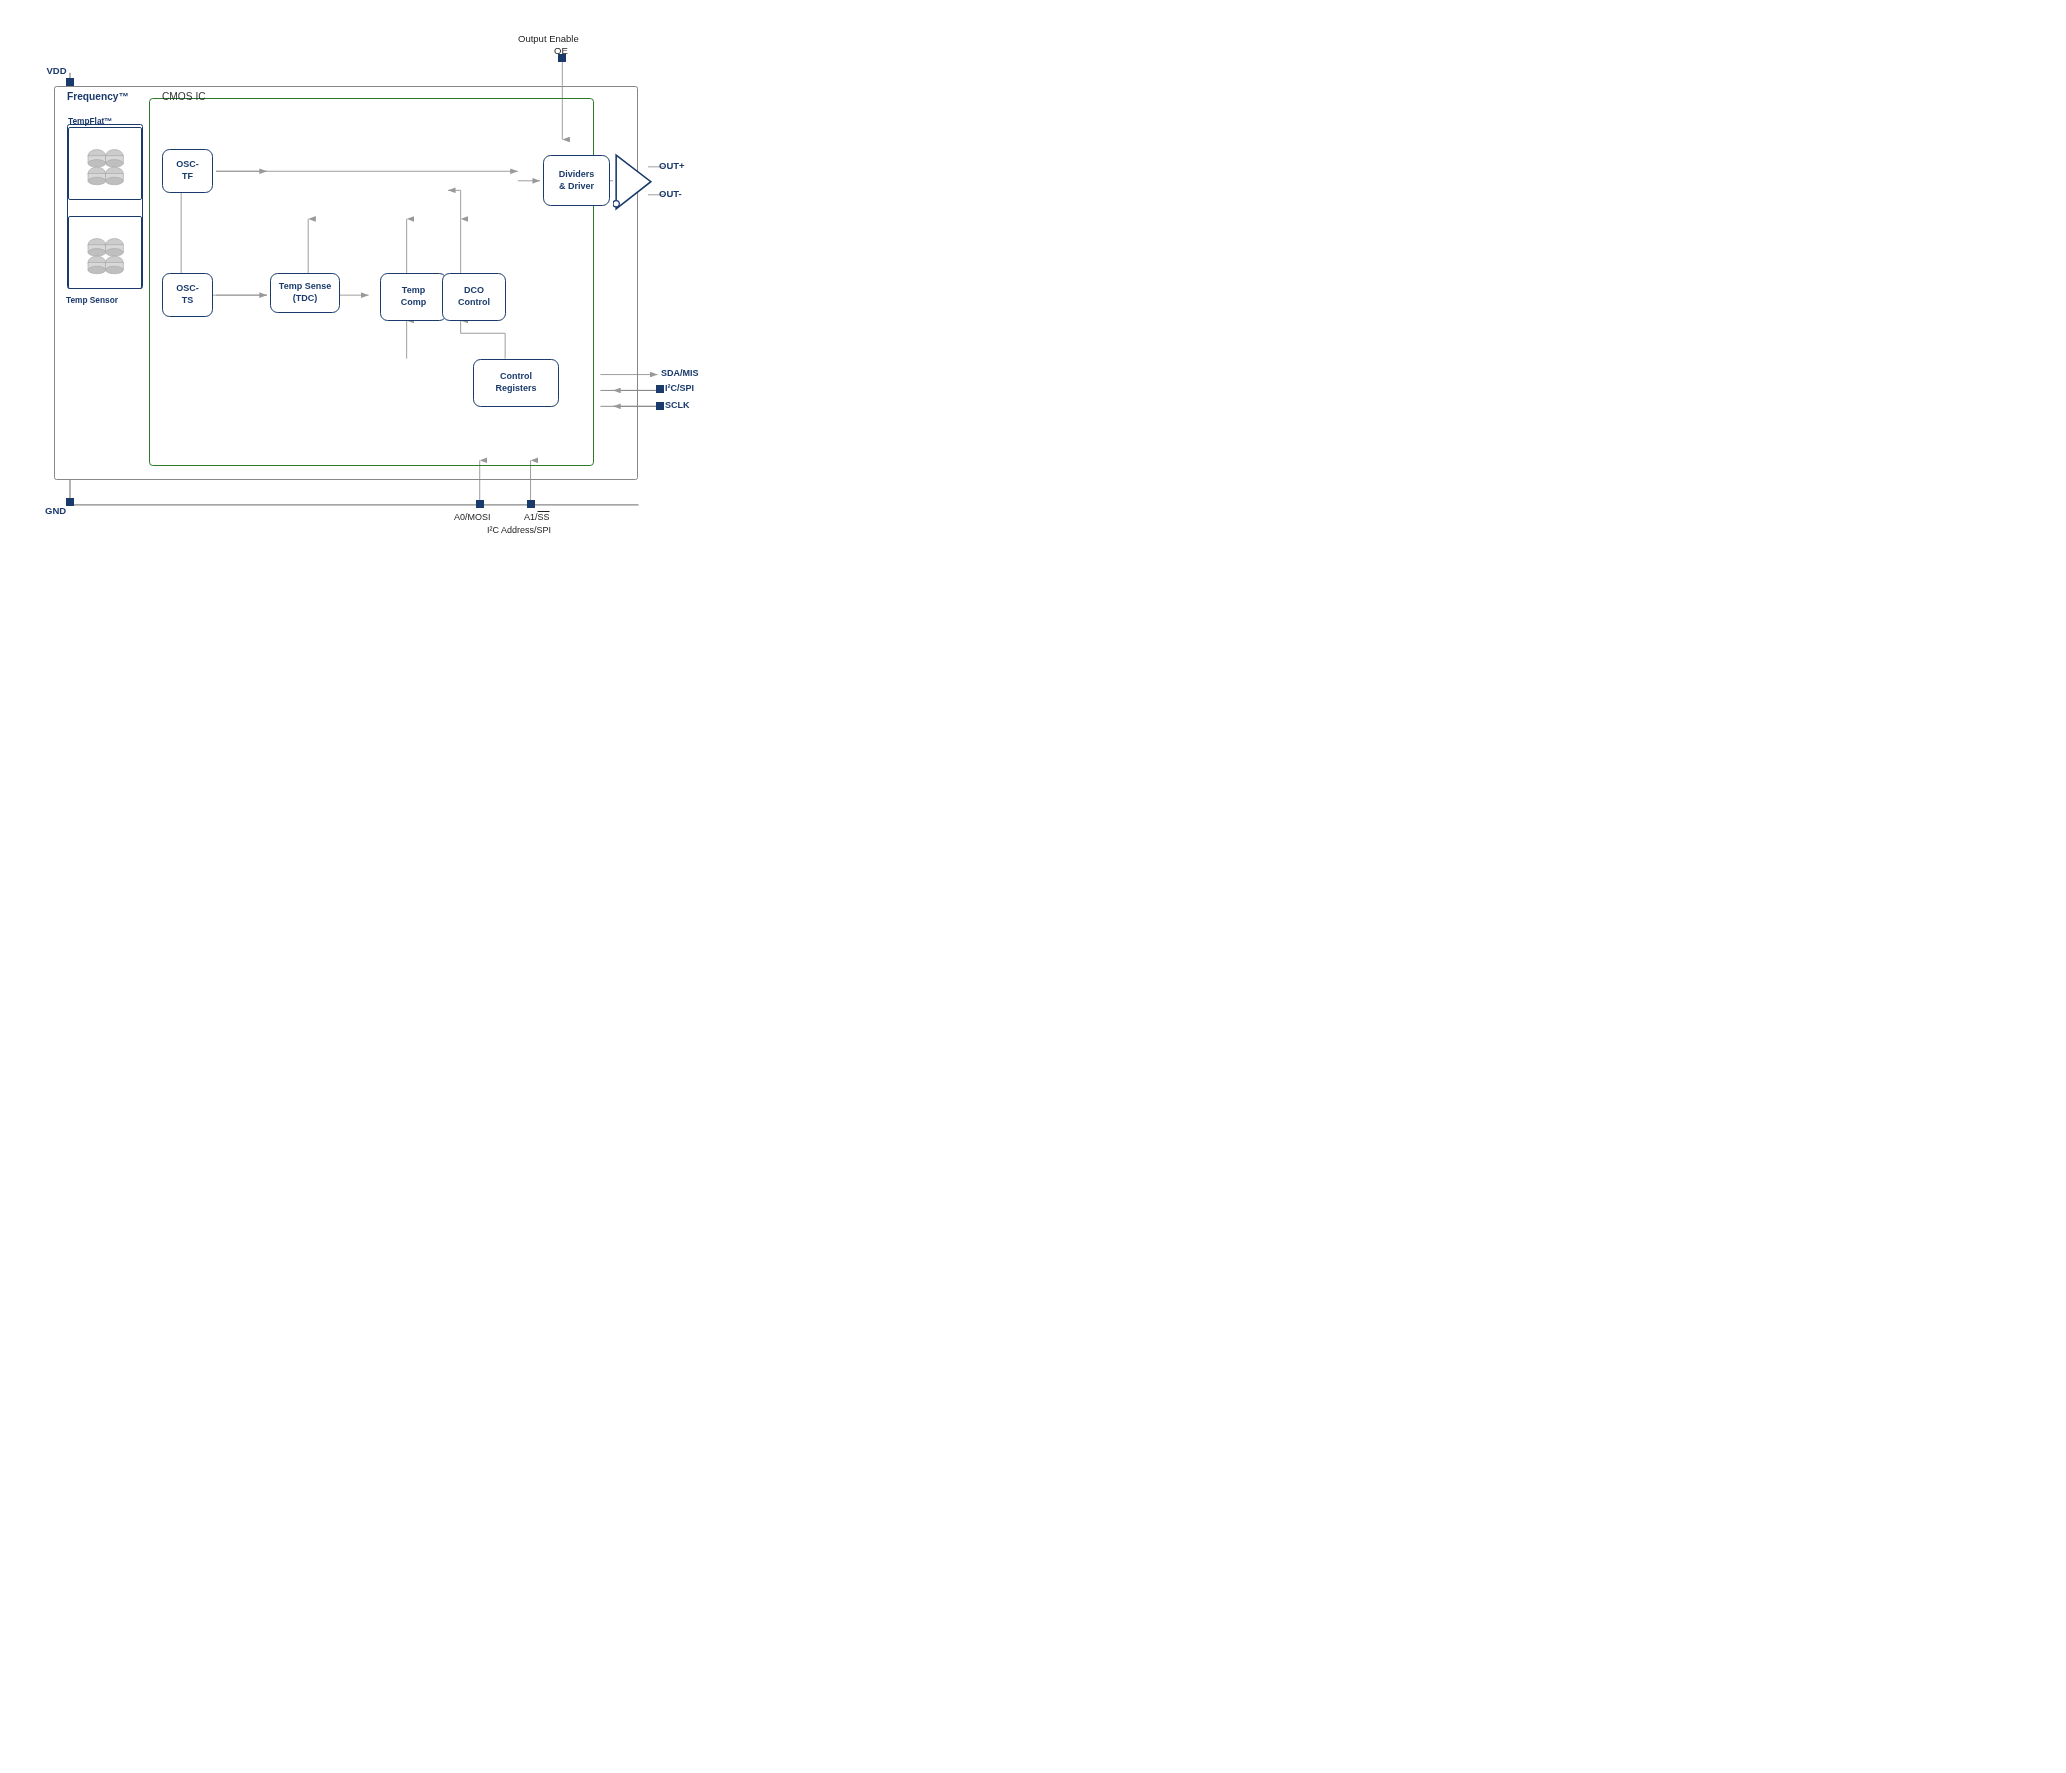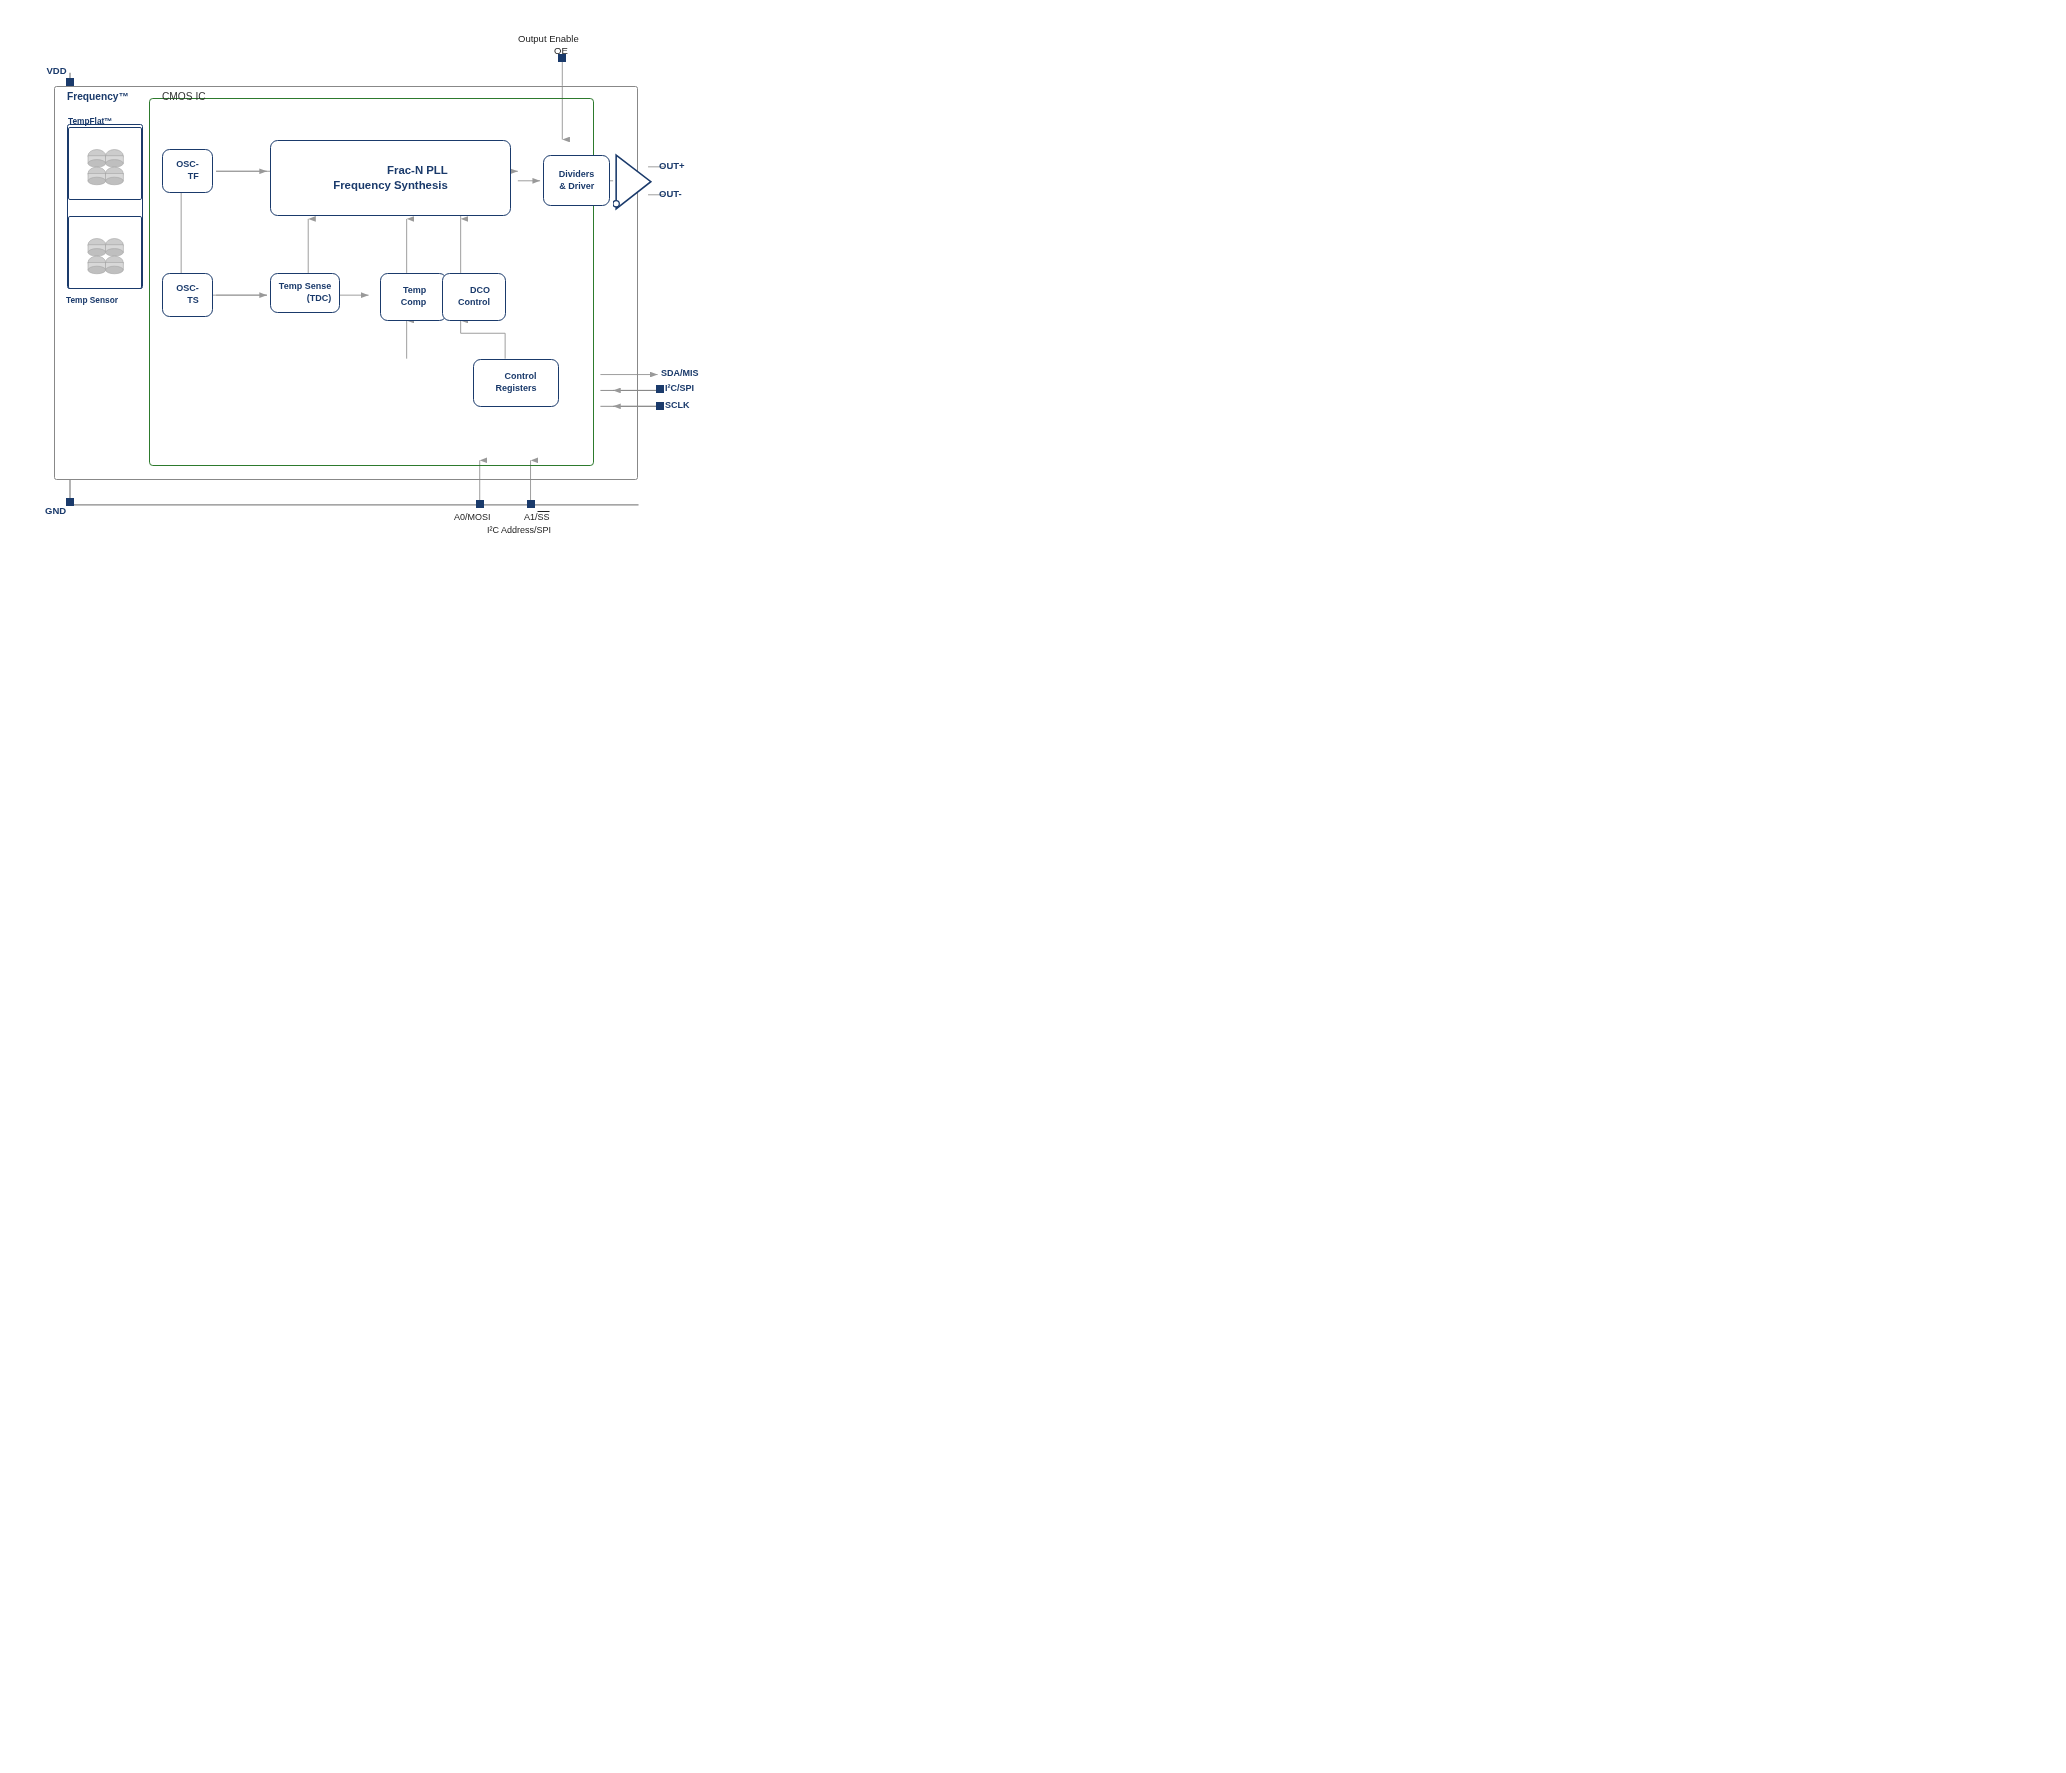--- a/index.html
+++ b/index.html
@@ -81,21 +81,21 @@
     }
     
     .block {
       position: absolute;
       border: 1.3px solid #1a3a6b;
       border-radius: 7.6px;
       background: #fff;
       display: flex;
       align-items: center;
       justify-content: center;
-      text-align: right;
+      text-align: center;
       color: #1a3a6b;
       font-size: 9px;
       font-weight: bold;
       line-height: 1.3;
     }
     .block-large {
       font-size: 11.4px;
     }
     
     .label {
@@ -259,23 +259,20 @@
   <div class="label" style="left:50px; top:273px; font-size:8.3px;">Temp Sensor</div>
 
   <div class="block" style="left:146px; top:127px; width:51px; height:44px;">
     <span>OSC-<br>TF</span>
   </div>
 
   <div class="block" style="left:146px; top:251px; width:51px; height:44px;">
     <span>OSC-<br>TS</span>
   </div>
 
-  <div class="block block-large" style="left:254px; top:118px; width:241px; height:76px; border-width:1.9px;">
-    <span><b>Frac-N PLL</b><br>Frequency Synthesis</span>
-  </div>
 
   <div class="block" style="left:254px; top:251px; width:70px; height:40px;">
     <span>Temp Sense<br>(TDC)</span>
   </div>
 
   <div class="block" style="left:364px; top:251px; width:67px; height:48px;">
     <span>Temp<br>Comp</span>
   </div>
 
   <div class="block" style="left:426px; top:251px; width:64px; height:48px;">

